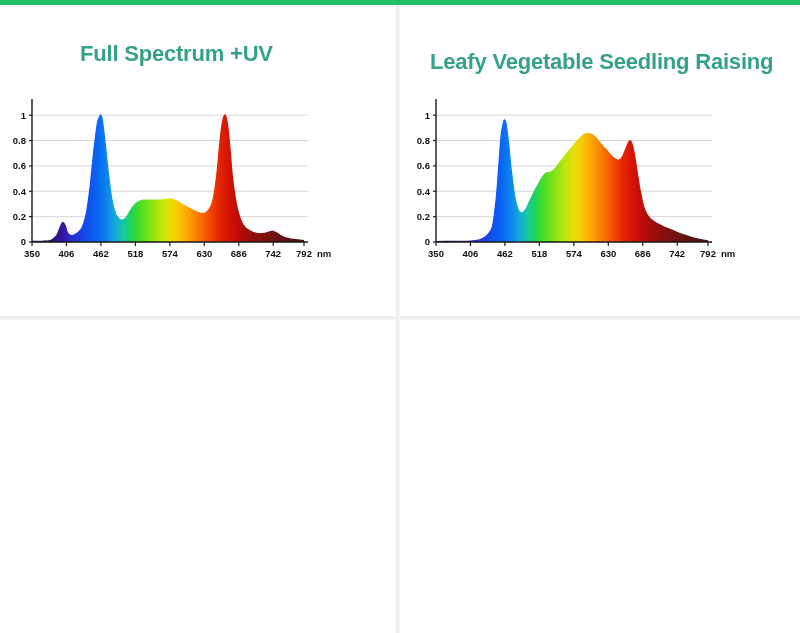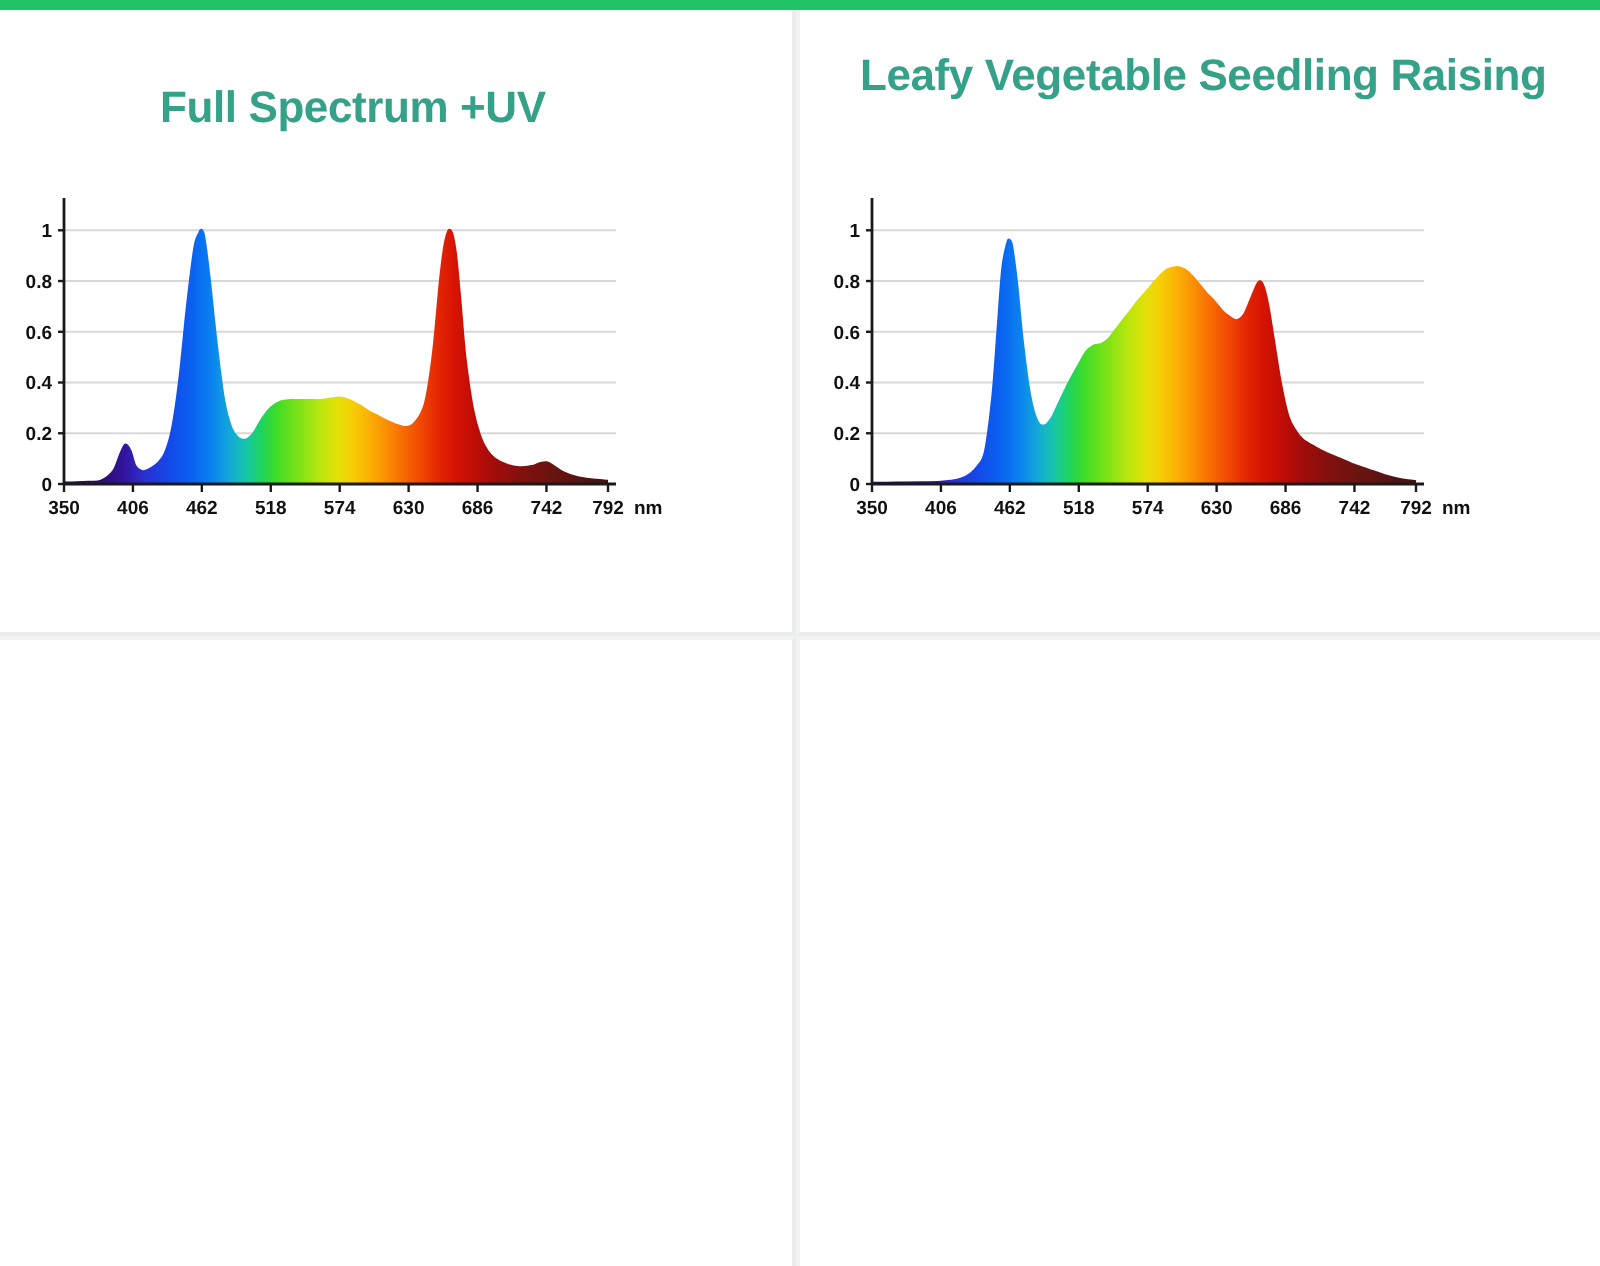--- a/index.html
+++ b/index.html
@@ -50,21 +50,21 @@
 
   .card-title{
     font-size:22px;
     font-weight:bold;
     color:#35a188;
     letter-spacing:-0.2px;
     white-space:nowrap;
     position:absolute;
   }
   .c1 .card-title{left:80px;top:36px;}
-  .c2 .card-title{left:30px;top:20px;}
+  .c2 .card-title{left:30px;top:44px;}
 
   .chartbox{position:absolute;}
   .c1 .chartbox{left:6px;top:88px;}
   .c2 .chartbox{left:10px;top:88px;}
 
   svg{display:block;}
   .axis-label{font-family:"Liberation Sans",sans-serif;font-size:9.5px;font-weight:bold;fill:#111111;}
   .unit-label{font-family:"Liberation Sans",sans-serif;font-size:9.5px;font-weight:bold;fill:#111111;}
   .gridline{stroke:#d8d8d8;stroke-width:1;}
   .axisline{stroke:#1a1a1a;stroke-width:1.4;}

